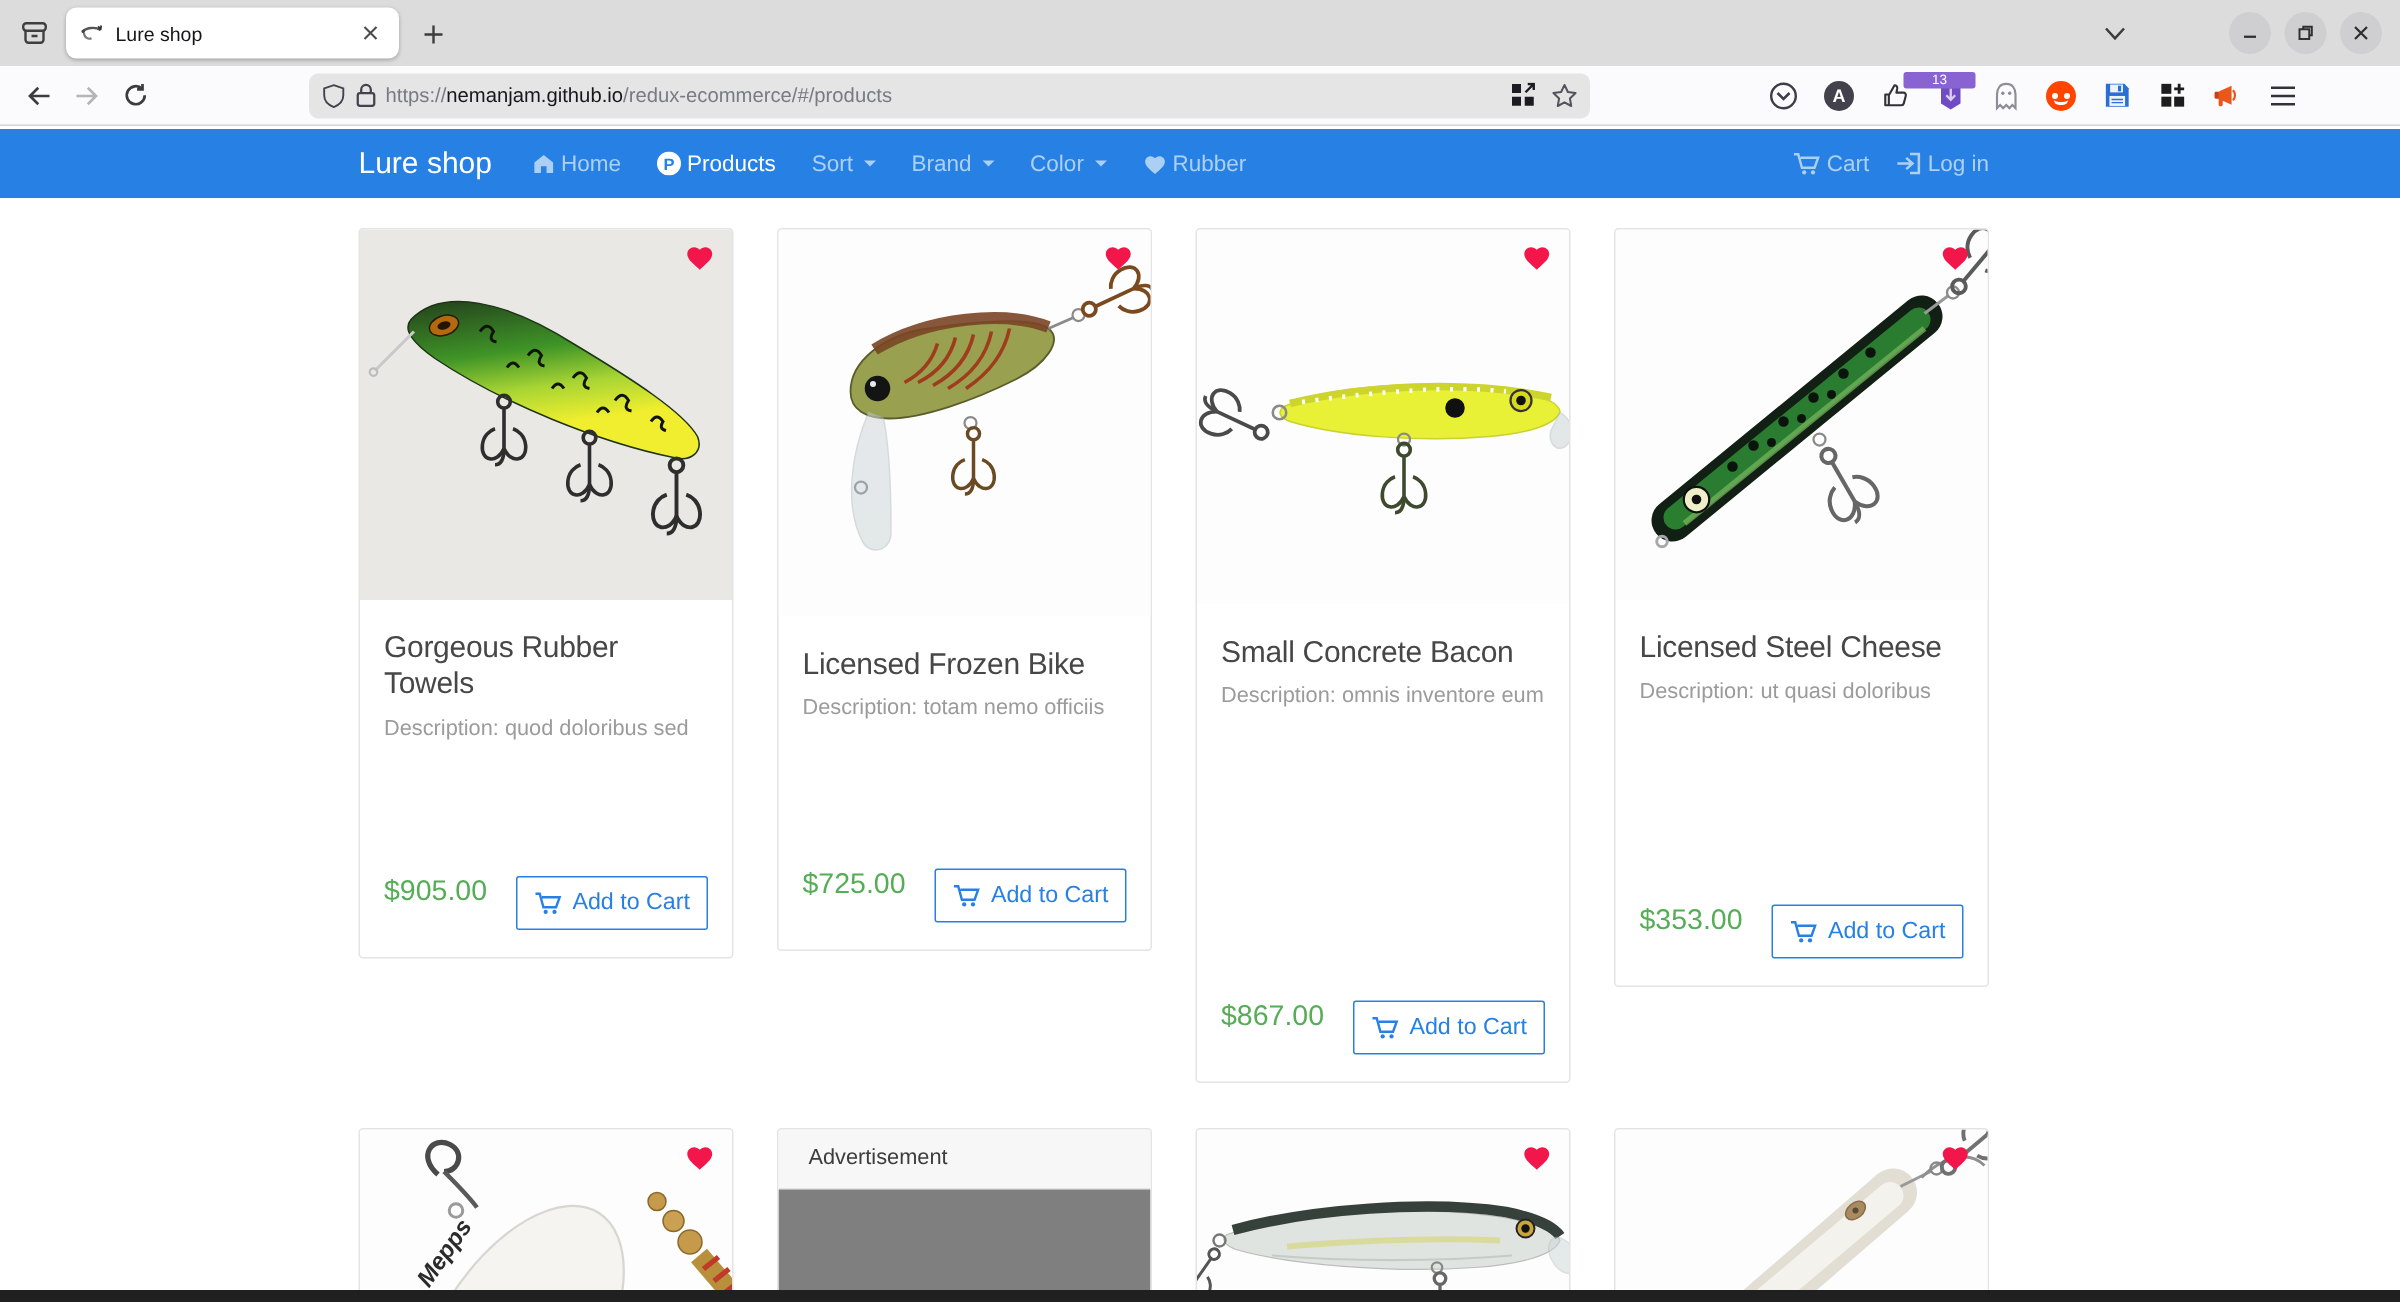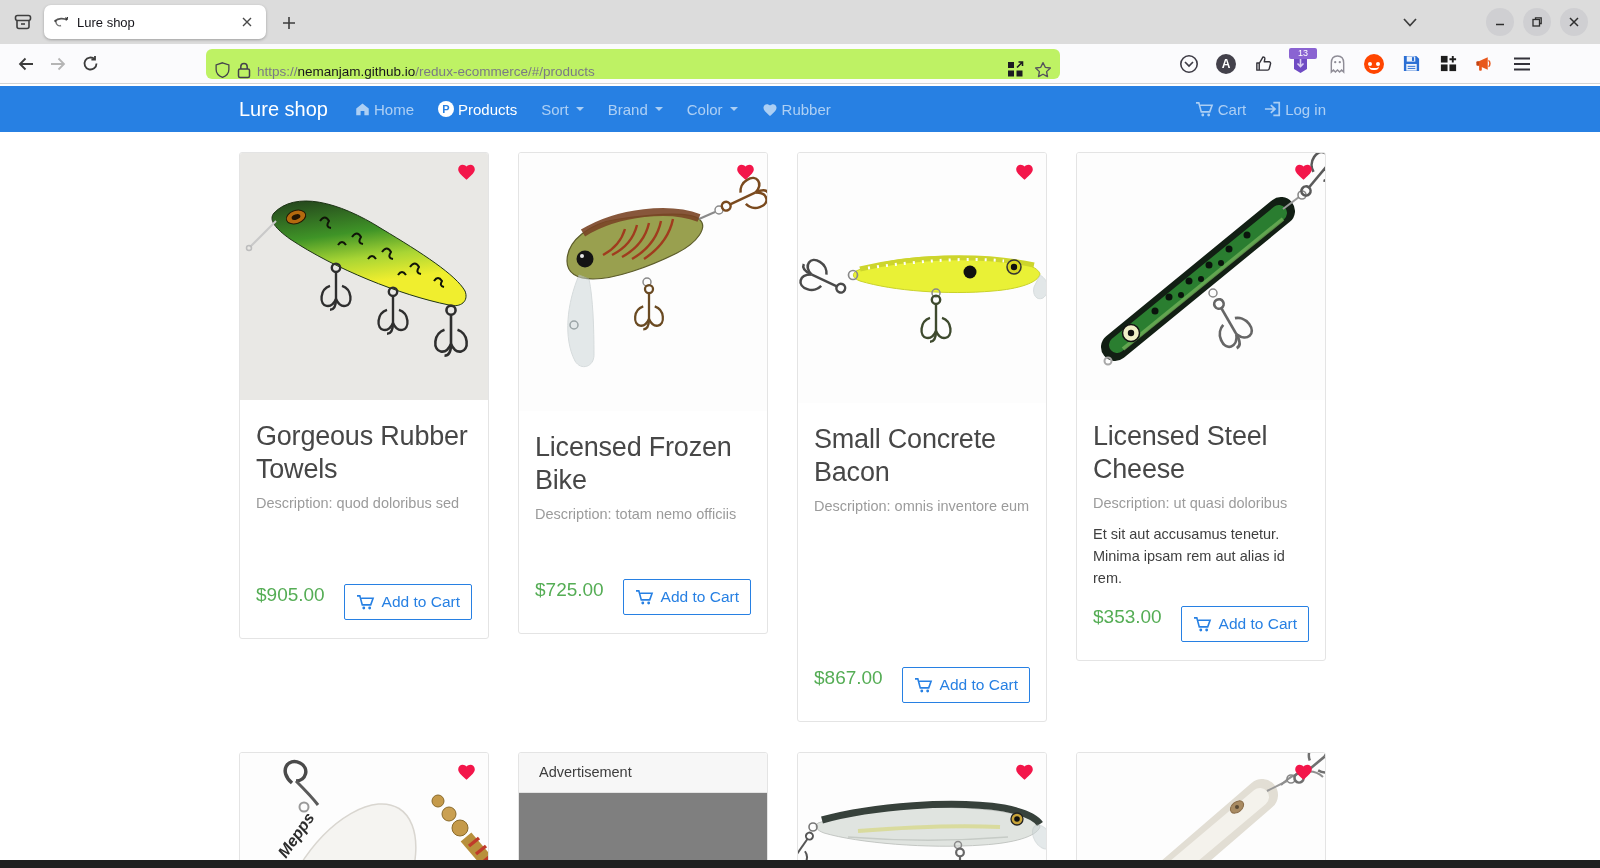--- a/index.html
+++ b/index.html
@@ -13,27 +13,27 @@
   .tab { position:absolute; left:44px; top:5px; width:222px; height:34px; background:#ffffff; border-radius:7px; box-shadow:0 1px 3px rgba(0,0,0,.28); display:flex; align-items:center; padding:0 9px; gap:8px; }
   .tab-title { flex:1; font-size:13px; color:#15141a; white-space:nowrap; overflow:hidden; }
   .tab-close { width:20px; height:20px; display:flex; align-items:center; justify-content:center; border-radius:4px; }
   .newtab { position:absolute; left:276px; top:10px; width:26px; height:26px; display:flex; align-items:center; justify-content:center; border-radius:5px; }
   .tabchevron { position:absolute; right:178px; top:11px; width:24px; height:22px; display:flex; align-items:center; justify-content:center; }
   .winbtns { position:absolute; right:12px; top:8px; display:flex; gap:9px; }
   .winbtn { width:28px; height:28px; border-radius:50%; background:#cfcfd2; display:flex; align-items:center; justify-content:center; }
 
   .toolbar { height:40px; background:#fbfbfd; border-bottom:1px solid #d4d4d4; display:flex; align-items:center; padding:0 10px; }
   .navbtn { width:32px; height:30px; display:flex; align-items:center; justify-content:center; border-radius:4px; }
-  .urlbar { margin-left:100px; width:854px; height:30px; background:#bef264; border-radius:6px; display:flex; align-items:flex-end; padding:0 8px; gap:6px; }
+  .urlbar { margin-left:100px; width:854px; height:30px; background:#e5e5e5; border-radius:6px; display:flex; align-items:center; padding:0 8px; gap:6px; }
   .urltext { flex:1; font-size:13.5px; color:#7a7a85; white-space:nowrap; overflow:hidden; }
   .urltext .host { color:#17161c; }
   .urlbar-actions { display:flex; align-items:center; gap:10px; }
   .extrow { display:flex; align-items:center; gap:15px; margin-left:118px; }
   .extbtn { position:relative; width:22px; height:22px; display:flex; align-items:center; justify-content:center; }
-  .badge { position:absolute; top:-5px; right:-6px; background:#8a63d2; color:#fff; font-size:9px; padding:1px 9px; border-radius:2px; line-height:1.1;margin-left:48px; }
+  .badge { position:absolute; top:-5px; right:-6px; background:#8a63d2; color:#fff; font-size:9px; padding:1px 19px; border-radius:2px; line-height:1.1;margin-left:48px; }
   .avatar-a { width:20px; height:20px; border-radius:50%; background:#43414b; color:#fff; font-size:12px; font-weight:bold; display:flex; align-items:center; justify-content:center; }
   .reddit-c { width:20px; height:20px; border-radius:50%; background:#ff4500; position:relative; }
   .reddit-c i { position:absolute; width:4px; height:4px; border-radius:50%; background:#fff; top:8px; }
   .reddit-c i.l{left:4px} .reddit-c i.r{right:4px}
   .reddit-c u { position:absolute; left:5px; right:5px; bottom:4px; height:4px; border-bottom:2px solid #fff; border-radius:0 0 6px 6px; }
 
   
   .sitenav { height:46px; background:#2780e3; display:flex; align-items:center; padding:0 274px 0 239px; margin-top:2px; }
   .brand { color:#ffffff; font-size:20px; margin-right:27px; white-space:nowrap; }
   .navitems { display:flex; align-items:center; gap:24px; }
@@ -42,21 +42,21 @@
   .caret { display:inline-block; width:0; height:0; border-left:4px solid transparent; border-right:4px solid transparent; border-top:4.5px solid currentColor; margin-left:3px; }
   .nav-right { margin-left:auto; display:flex; gap:18px;justify-content:center; }
 
   
   .grid { display:grid; grid-template-columns:repeat(4,250px); column-gap:29px; row-gap:30px; margin:20px 0 0 239px; align-items:start; }
   .card { position:relative; border:1px solid #e4e4e4; border-radius:3px; background:#fff; display:flex; flex-direction:column; overflow:hidden; }
   .card-img { position:relative; line-height:0; }
   .card-img svg { display:block; }
   .heart { position:absolute; top:9px; right:11px; line-height:0; }
   .card-body { padding:16px 16px 18px; display:flex; flex-direction:column; flex:1; }
-  .ptitle { font-size:27px; font-weight:500; color:#474747; line-height:1.22; letter-spacing:-0.2px; margin-top:4px; }
+  .ptitle { font-size:20px; font-weight:500; color:#474747; line-height:1.22; letter-spacing:-0.2px; margin-top:4px; }
   .pdesc { font-size:14.5px; color:#9b9b9b; line-height:1.35; margin-top:8px; }
   .ptext { font-size:14.5px; color:#3f3f3f; line-height:1.5; margin-top:11px; }
   .cardfoot { margin-top:auto; padding-top:16px; display:flex; justify-content:space-between; }
   .price { color:#55ad55; font-size:19px; }
   .addbtn { display:inline-flex; align-items:center; gap:7px; background:#fff; border:1px solid #2780e3; color:#2780e3; font-size:15.5px; font-family:inherit; padding:8px 11px; border-radius:2px; cursor:pointer; }
   .h487{min-height:487px}.h482{min-height:482px}.h570{min-height:570px}.h506{min-height:506px}.h400{min-height:400px}
 
   .ad-head { background:#f7f7f7; border-bottom:1px solid #e3e3e3; padding:11px 20px 12px; font-size:14.5px; color:#3d3d3d; }
   .ad-block { height:290px; background:#7f7f7f; }
 
@@ -448,21 +448,20 @@
         </svg>
         <span class="heart">
             <svg width="21" height="19" viewBox="0 0 20 19">
               <use href="#hearticon" fill="#f3164a"></use>
             </svg>
           </span>
       </div>
       <div class="card-body">
         <div class="ptitle">Licensed Steel Cheese</div>
         <div class="pdesc">Description: ut quasi doloribus</div>
-        <div class="ptext">Et sit aut accusamus tenetur. Minima ipsam rem aut alias id rem.</div>
         <div class="cardfoot">
           <span class="price">$353.00</span>
           <button class="addbtn">
             <svg width="19" height="18" viewBox="0 0 20 19">
                 <use href="#carticon" stroke="#2780e3" color="#2780e3"></use>
               </svg>
             <span>Add to Cart</span>
           </button>
         </div>
       </div>

